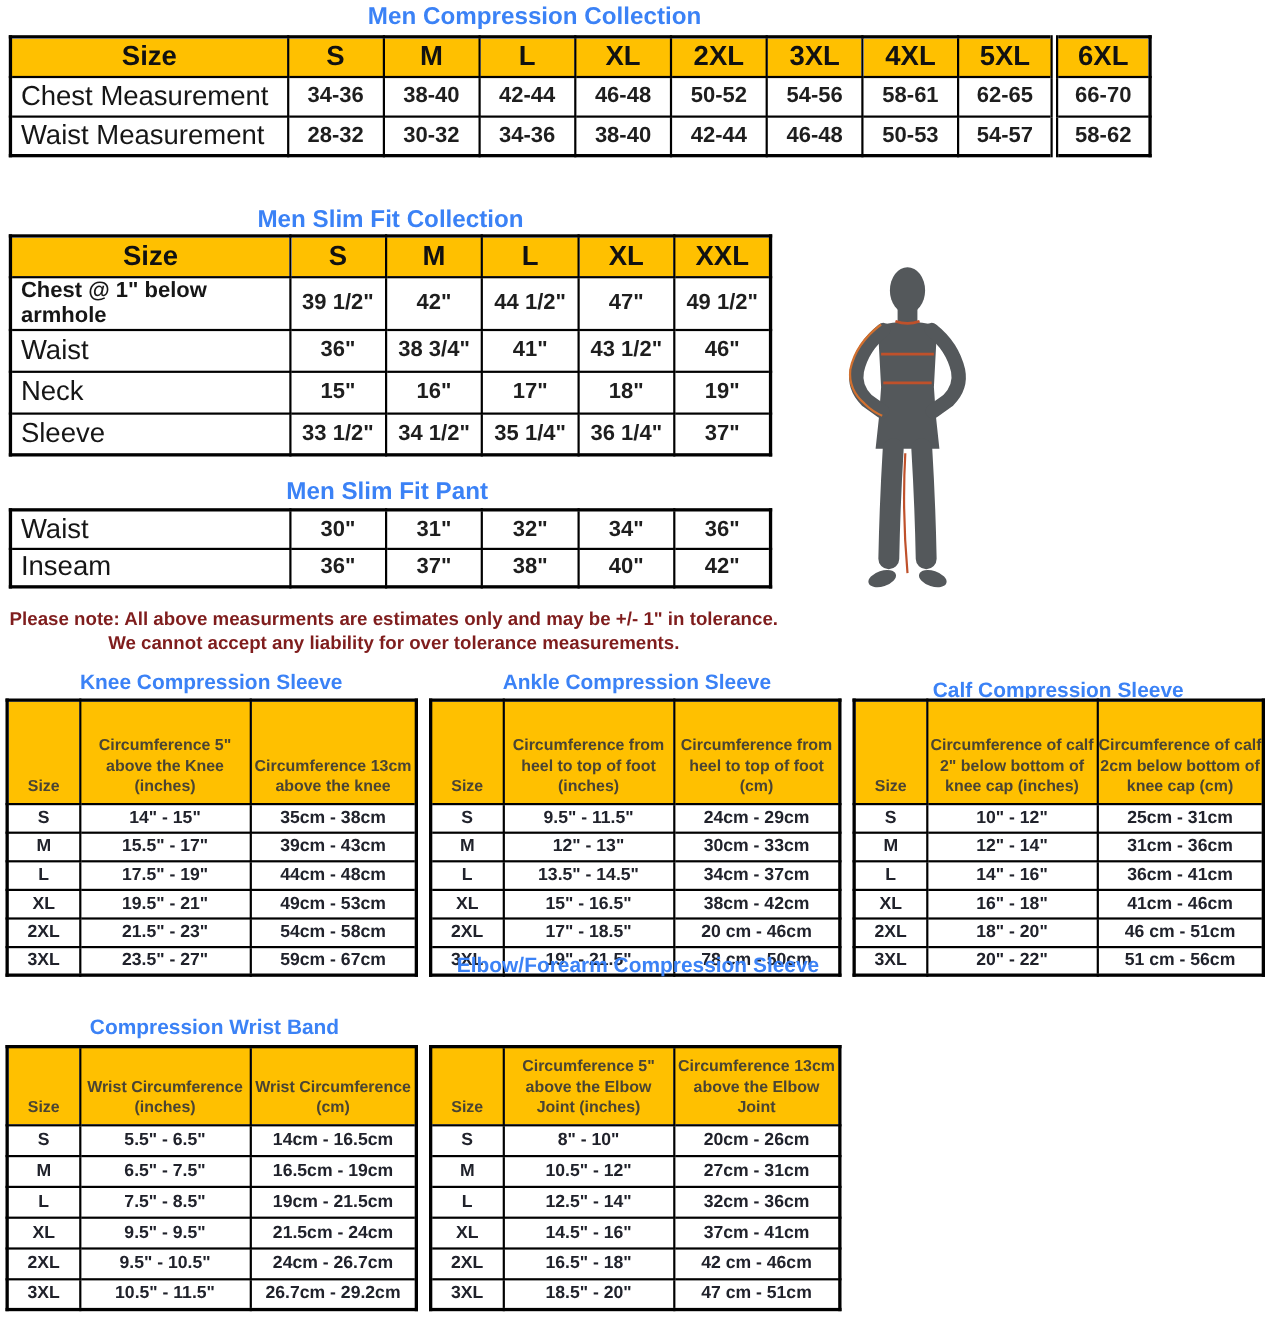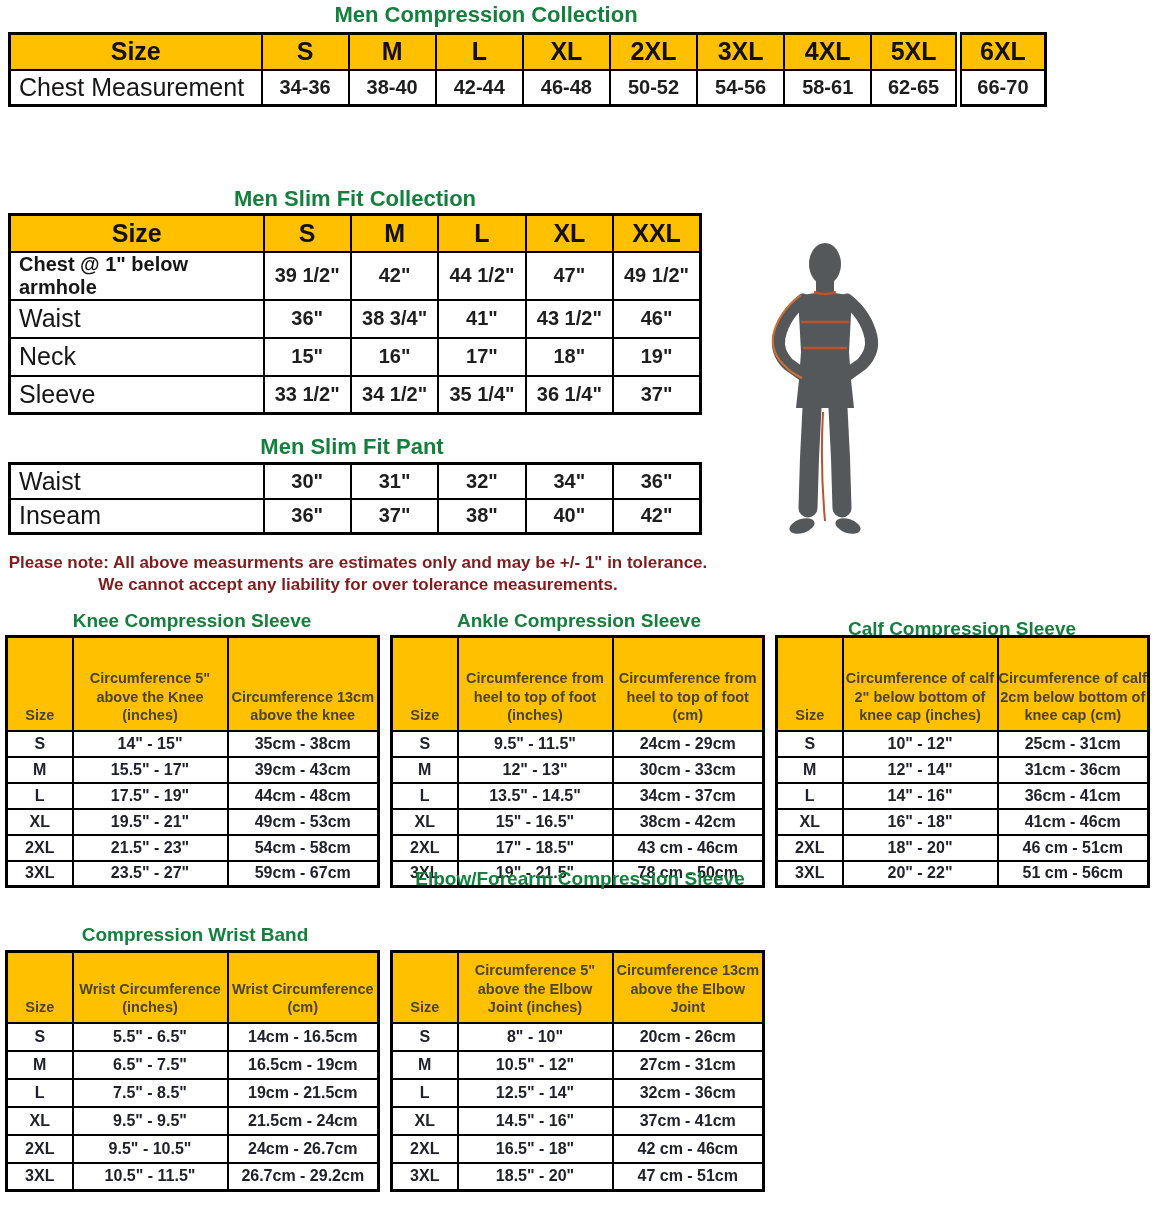--- a/index.html
+++ b/index.html
@@ -2,21 +2,21 @@
 <html style="--header-bg: #ffc000; --header-text: #4a4433;"><head>
 <meta charset="utf-8">
 <style>
   * { margin:0; padding:0; box-sizing:border-box; }
   html,body { background:#ffffff; }
   body {
     width:1158px; height:1208px; position:relative; overflow:hidden;
     font-family:"Liberation Sans", sans-serif; color:#1c1c1c;
   }
   .abs { position:absolute; }
-  .tbl-title { position:absolute; transform:translateX(-50%); font-weight:bold; white-space:nowrap; color:#15803d; }
+  .tbl-title { position:absolute; transform:translateX(-50%); font-weight:bold; white-space:nowrap; color:#3b82f6; }
   .t-main { font-size:22px; }
   .t-small { font-size:19px; }
 
   table { border-collapse:collapse; table-layout:fixed; background:#fff; position:absolute; }
   th,td { border:2px solid #000; vertical-align:middle; overflow:hidden; }
   thead th { background:var(--header-bg,#ffc000); }
 
   
   .big { border:3px solid #000; }
   .big thead th { font-size:25px; font-weight:bold; color:#111; text-align:center; }
@@ -94,20 +94,32 @@
         <td>Chest Measurement</td>
         <td>34-36</td>
         <td>38-40</td>
         <td>42-44</td>
         <td>46-48</td>
         <td>50-52</td>
         <td>54-56</td>
         <td>58-61</td>
         <td>62-65</td>
         <td>66-70</td>
+      </tr>
+      <tr>
+        <td>Waist Measurement</td>
+        <td>28-32</td>
+        <td>30-32</td>
+        <td>34-36</td>
+        <td>38-40</td>
+        <td>42-44</td>
+        <td>46-48</td>
+        <td>50-53</td>
+        <td>54-57</td>
+        <td>58-62</td>
       </tr>
     </tbody>
   </table>
 
 <div class="tbl-title t-main" style="left:355px; top:186px;">Men Slim Fit Collection</div>
 <table class="big t2">
   <colgroup>
       <col class="label-col">
       <col span="5">
     </colgroup>
@@ -286,21 +298,21 @@
         <td>34cm - 37cm</td>
       </tr>
       <tr>
         <td>XL</td>
         <td>15" - 16.5"</td>
         <td>38cm - 42cm</td>
       </tr>
       <tr>
         <td>2XL</td>
         <td>17" - 18.5"</td>
-        <td>43 cm - 46cm</td>
+        <td>20 cm - 46cm</td>
       </tr>
       <tr>
         <td>3XL</td>
         <td>19" - 21.5"</td>
         <td>78 cm - 50cm</td>
       </tr>
     </tbody>
   </table>
 
 <div class="tbl-title t-small" style="left:962px; top:618px;">Calf Compression Sleeve</div>

